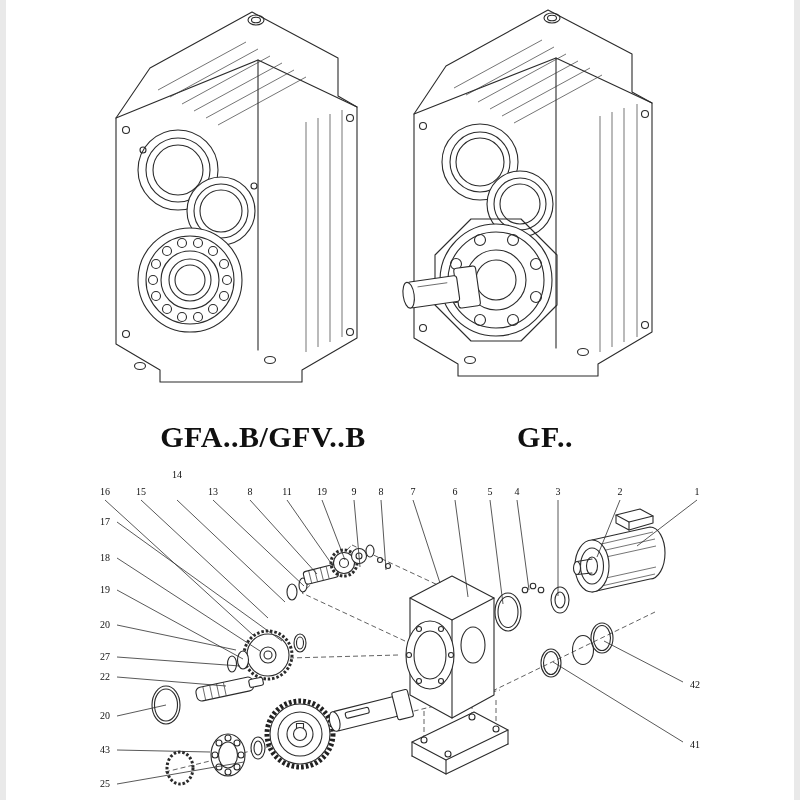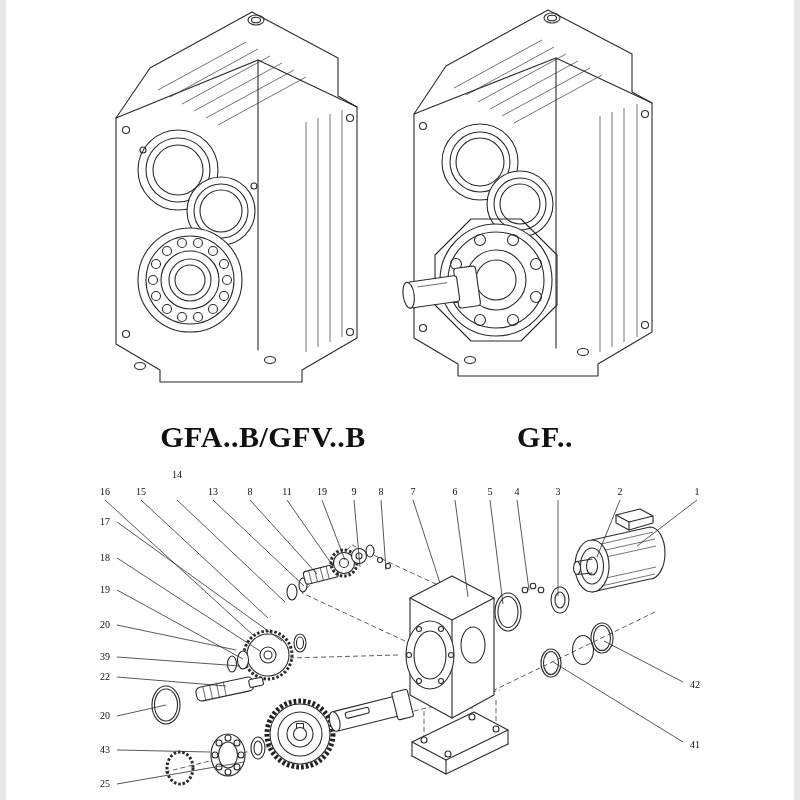--- a/index.html
+++ b/index.html
@@ -356,21 +356,21 @@
   <span class="callout" style="left:490px;top:492px">5</span>
   <span class="callout" style="left:517px;top:492px">4</span>
   <span class="callout" style="left:558px;top:492px">3</span>
   <span class="callout" style="left:620px;top:492px">2</span>
   <span class="callout" style="left:697px;top:492px">1</span>
 
   <span class="callout" style="left:105px;top:522px">17</span>
   <span class="callout" style="left:105px;top:558px">18</span>
   <span class="callout" style="left:105px;top:590px">19</span>
   <span class="callout" style="left:105px;top:625px">20</span>
-  <span class="callout" style="left:105px;top:657px">39</span>
+  <span class="callout" style="left:105px;top:657px">27</span>
   <span class="callout" style="left:105px;top:677px">22</span>
   <span class="callout" style="left:105px;top:716px">20</span>
   <span class="callout" style="left:105px;top:750px">43</span>
   <span class="callout" style="left:105px;top:784px">25</span>
 
   <span class="callout" style="left:695px;top:685px">42</span>
   <span class="callout" style="left:695px;top:745px">41</span>
 </div>
 
 </body></html>

